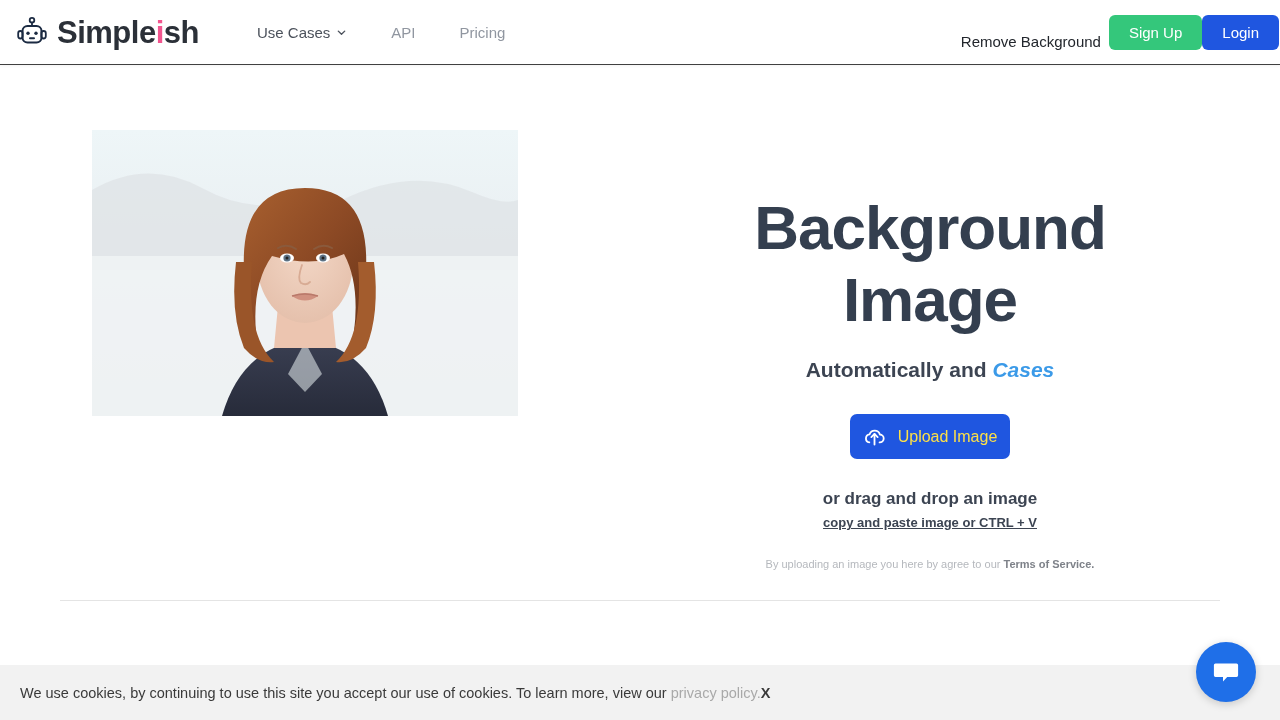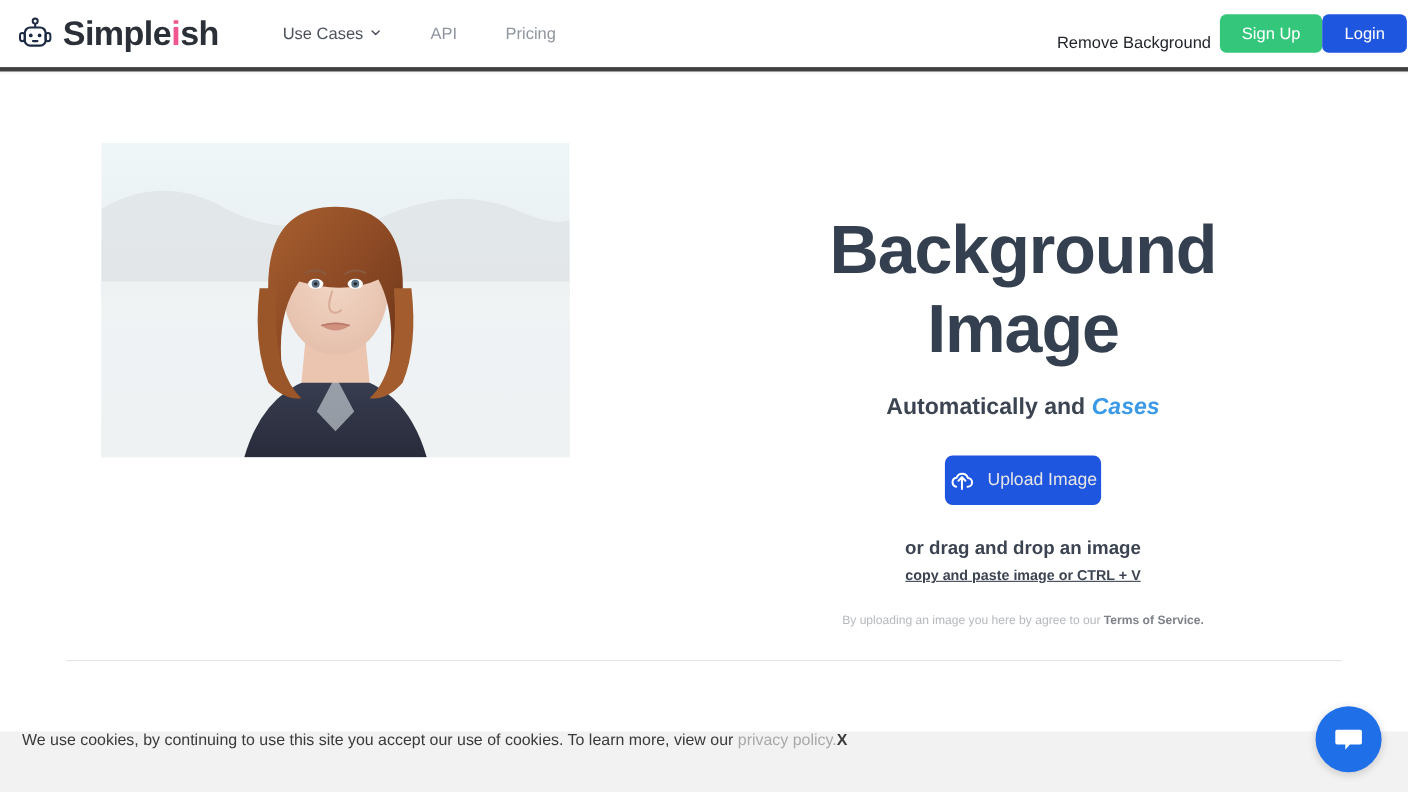--- a/index.html
+++ b/index.html
@@ -8,21 +8,21 @@
     font-family:"Liberation Sans", sans-serif;
     background:#ffffff;
     overflow:hidden;
   }
 
   
   .header{
     position:absolute; top:0; left:0;
     width:1280px; height:65px;
     background:#ffffff;
-    border-bottom:4px solid #404040;
+    border-bottom:1px solid #404040;
     box-shadow:0 1px 3px rgba(0,0,0,.05);
     display:flex; align-items:center;
   }
   .brand{
     display:flex; align-items:center;
     margin-left:16px; gap:9px;
   }
   .robot-icon{ width:32px; height:32px; display:block; }
   .brand-text{
     font-size:31px; font-weight:bold;
@@ -90,23 +90,23 @@
     color:#3c4452;
   }
   .subhead .free{
     color:#3b9ae8; font-style:italic;
   }
 
   .upload-btn{
     margin:32px auto 0;
     display:flex; align-items:center; justify-content:center;
     gap:12px;
-    width:142px; height:45px;
+    width:160px; height:45px;
     background:#1f56e0; border:none; border-radius:7px;
-    color:#e5e5e5; font-size:16px; cursor:pointer;
+    color:#fde047; font-size:16px; cursor:pointer;
     font-family:"Liberation Sans", sans-serif;
   }
   .cloud-icon{ width:23px; height:23px; display:block; }
 
   .drag-text{
     margin-top:30px;
     font-size:17px; font-weight:bold; color:#3c4452;
   }
   .paste-text{
     margin-top:6px;
@@ -121,21 +121,21 @@
   .divider{
     position:absolute; left:60px; top:535px;
     width:1160px; height:1px; background:#e4e4e4;
   }
 
   
   .cookie-bar{
     position:absolute; left:0; top:665px;
     width:1280px; height:55px;
     background:#f2f2f2;
-    display:flex; 
+    display:flex; align-items:center;
   }
   .cookie-text{
     margin-left:20px; font-size:14.5px; color:#3a3a3a;
   }
   .cookie-text .pp{ color:#a9a9a9; cursor:pointer; }
   .cookie-text .xclose{ color:#3a3a3a; font-weight:bold; cursor:pointer; }
 
   
   .chat-widget{
     position:absolute; left:1196px; top:642px;

